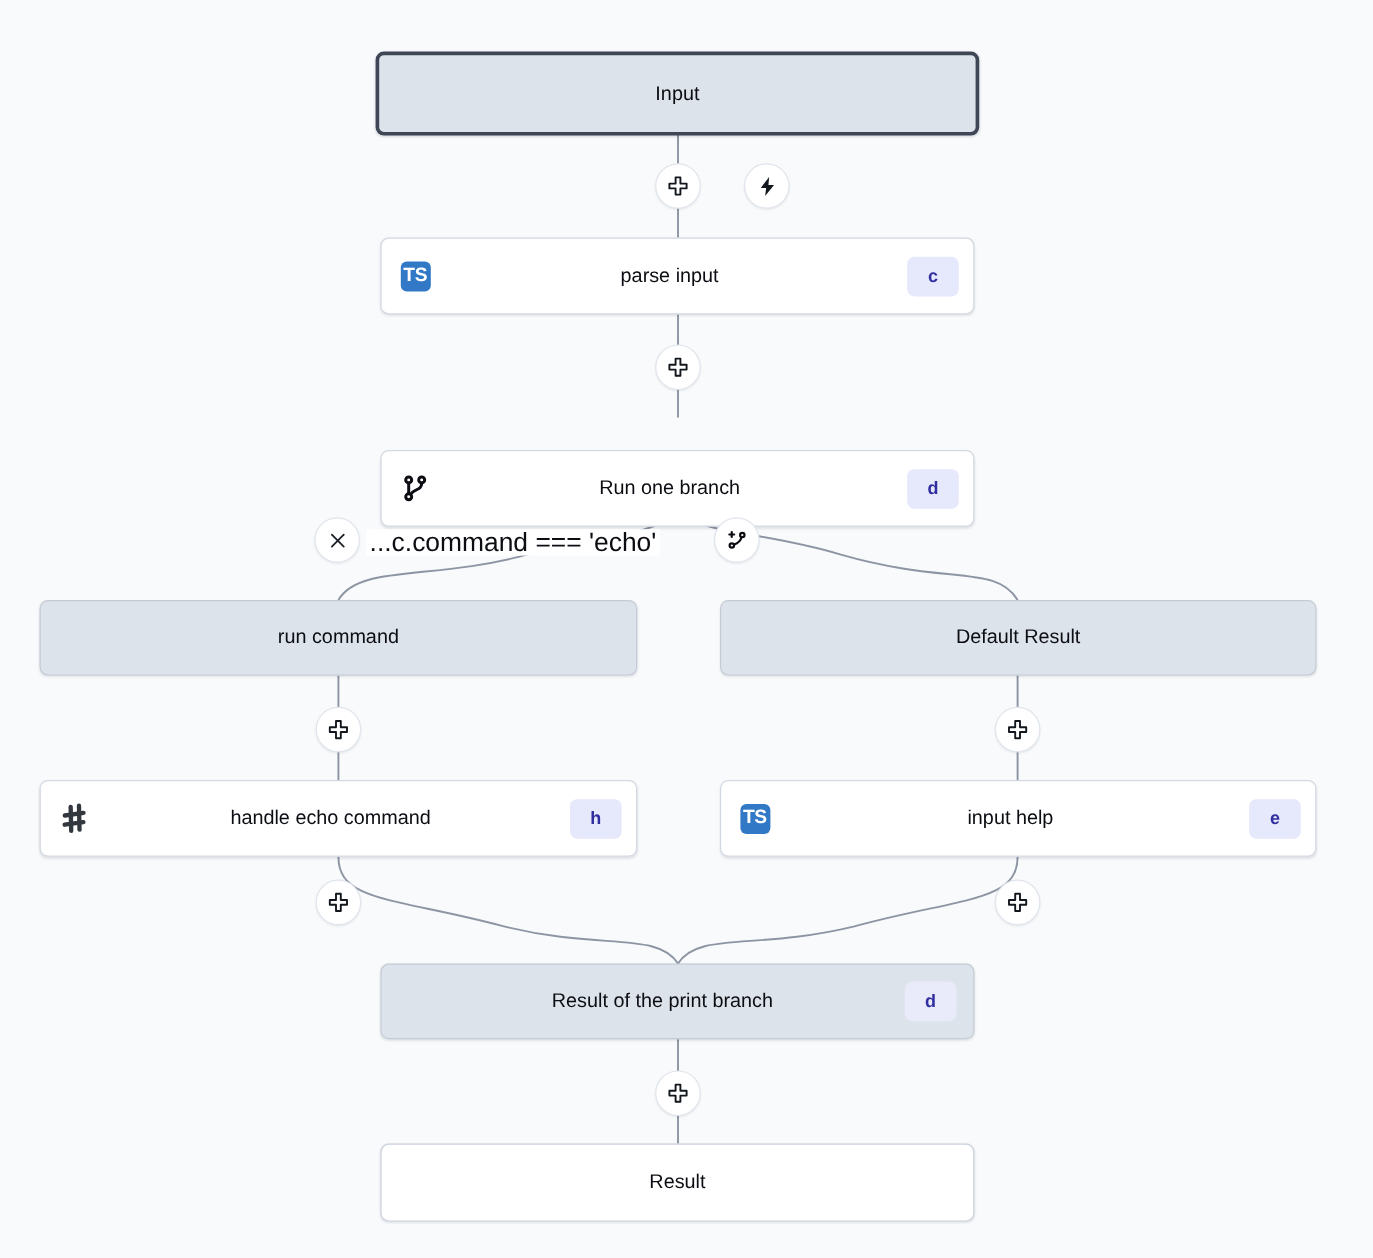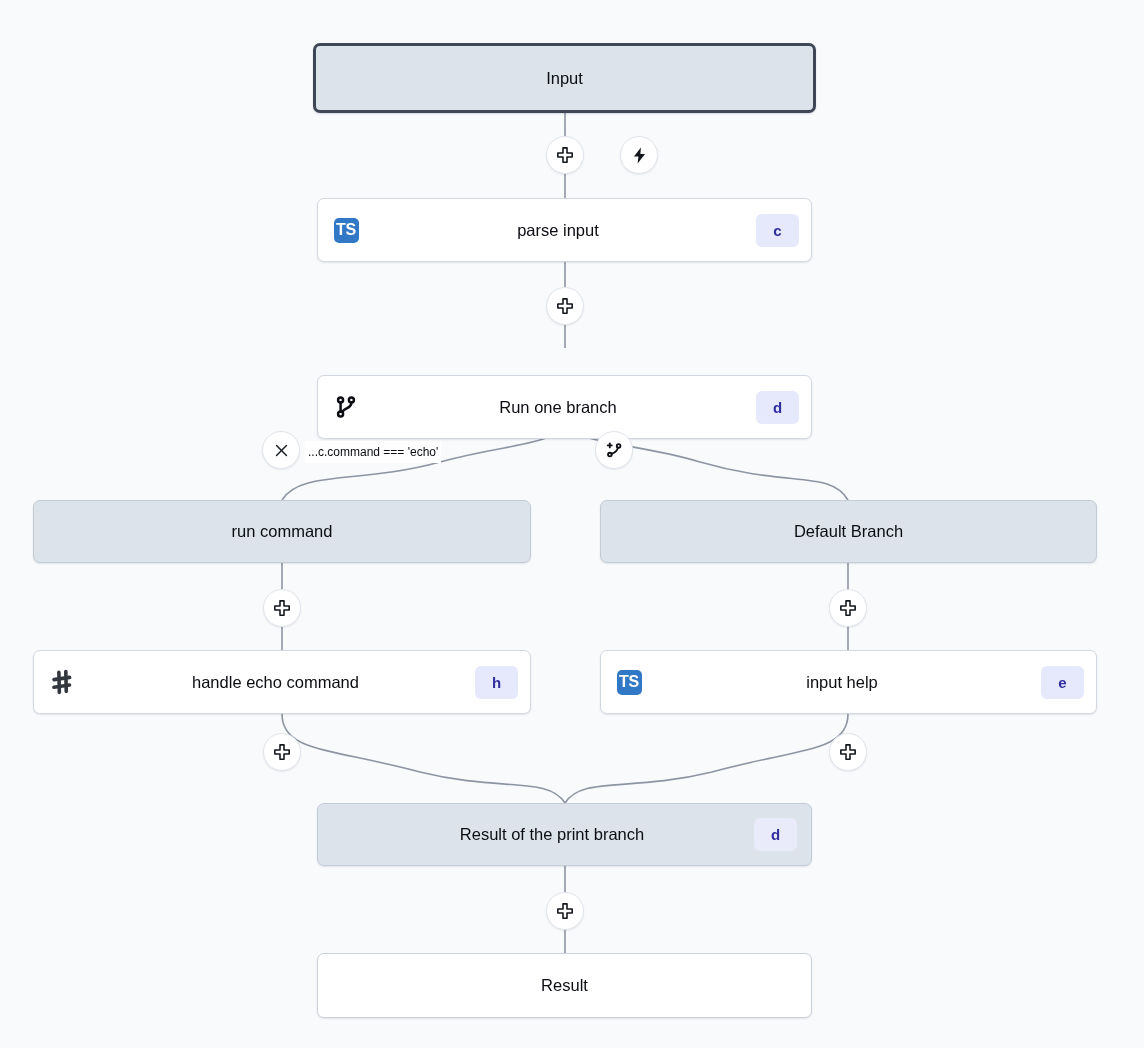--- a/index.html
+++ b/index.html
@@ -127,21 +127,21 @@
     align-items: center;
     justify-content: center;
     box-sizing: border-box;
   }
 
   
   .cond-label {
     position: absolute;
     background: #ffffff;
     color: #0b0d12;
-    font-size: 12px;
+    font-size: 22px;
     white-space: nowrap;
     padding: 1px 3px;
     line-height: 20px;
   }
 </style>
 </head>
 <body>
 
 <div id="canvas">
 
@@ -192,21 +192,21 @@
     </span>
     <span class="label">Run one branch</span>
     <span class="kbd">d</span>
   </div>
 
   <div class="node group-box" style="left:33px; top:500px; width:498px; height:63px;justify-content:center;">
     <span class="label">run command</span>
   </div>
 
   <div class="node group-box" style="left:600px; top:500px; width:497px; height:63px;">
-    <span class="label">Default Branch</span>
+    <span class="label">Default Result</span>
   </div>
 
   <div class="node step" style="left:33px; top:650px; width:498px; height:64px;">
     <span class="node-icon">
       <svg width="30" height="30" viewBox="0 0 24 24" fill="none" stroke="#33383f" stroke-width="3.1" stroke-linecap="round" stroke-linejoin="round" transform="rotate(-8)">
         <path d="M5.5 9 L19 9"></path>
         <path d="M4.5 15.5 L18 15.5"></path>
         <path d="M10.5 3.5 L8.5 20.5"></path>
         <path d="M16.5 3.5 L14.5 20.5"></path>
       </svg>

